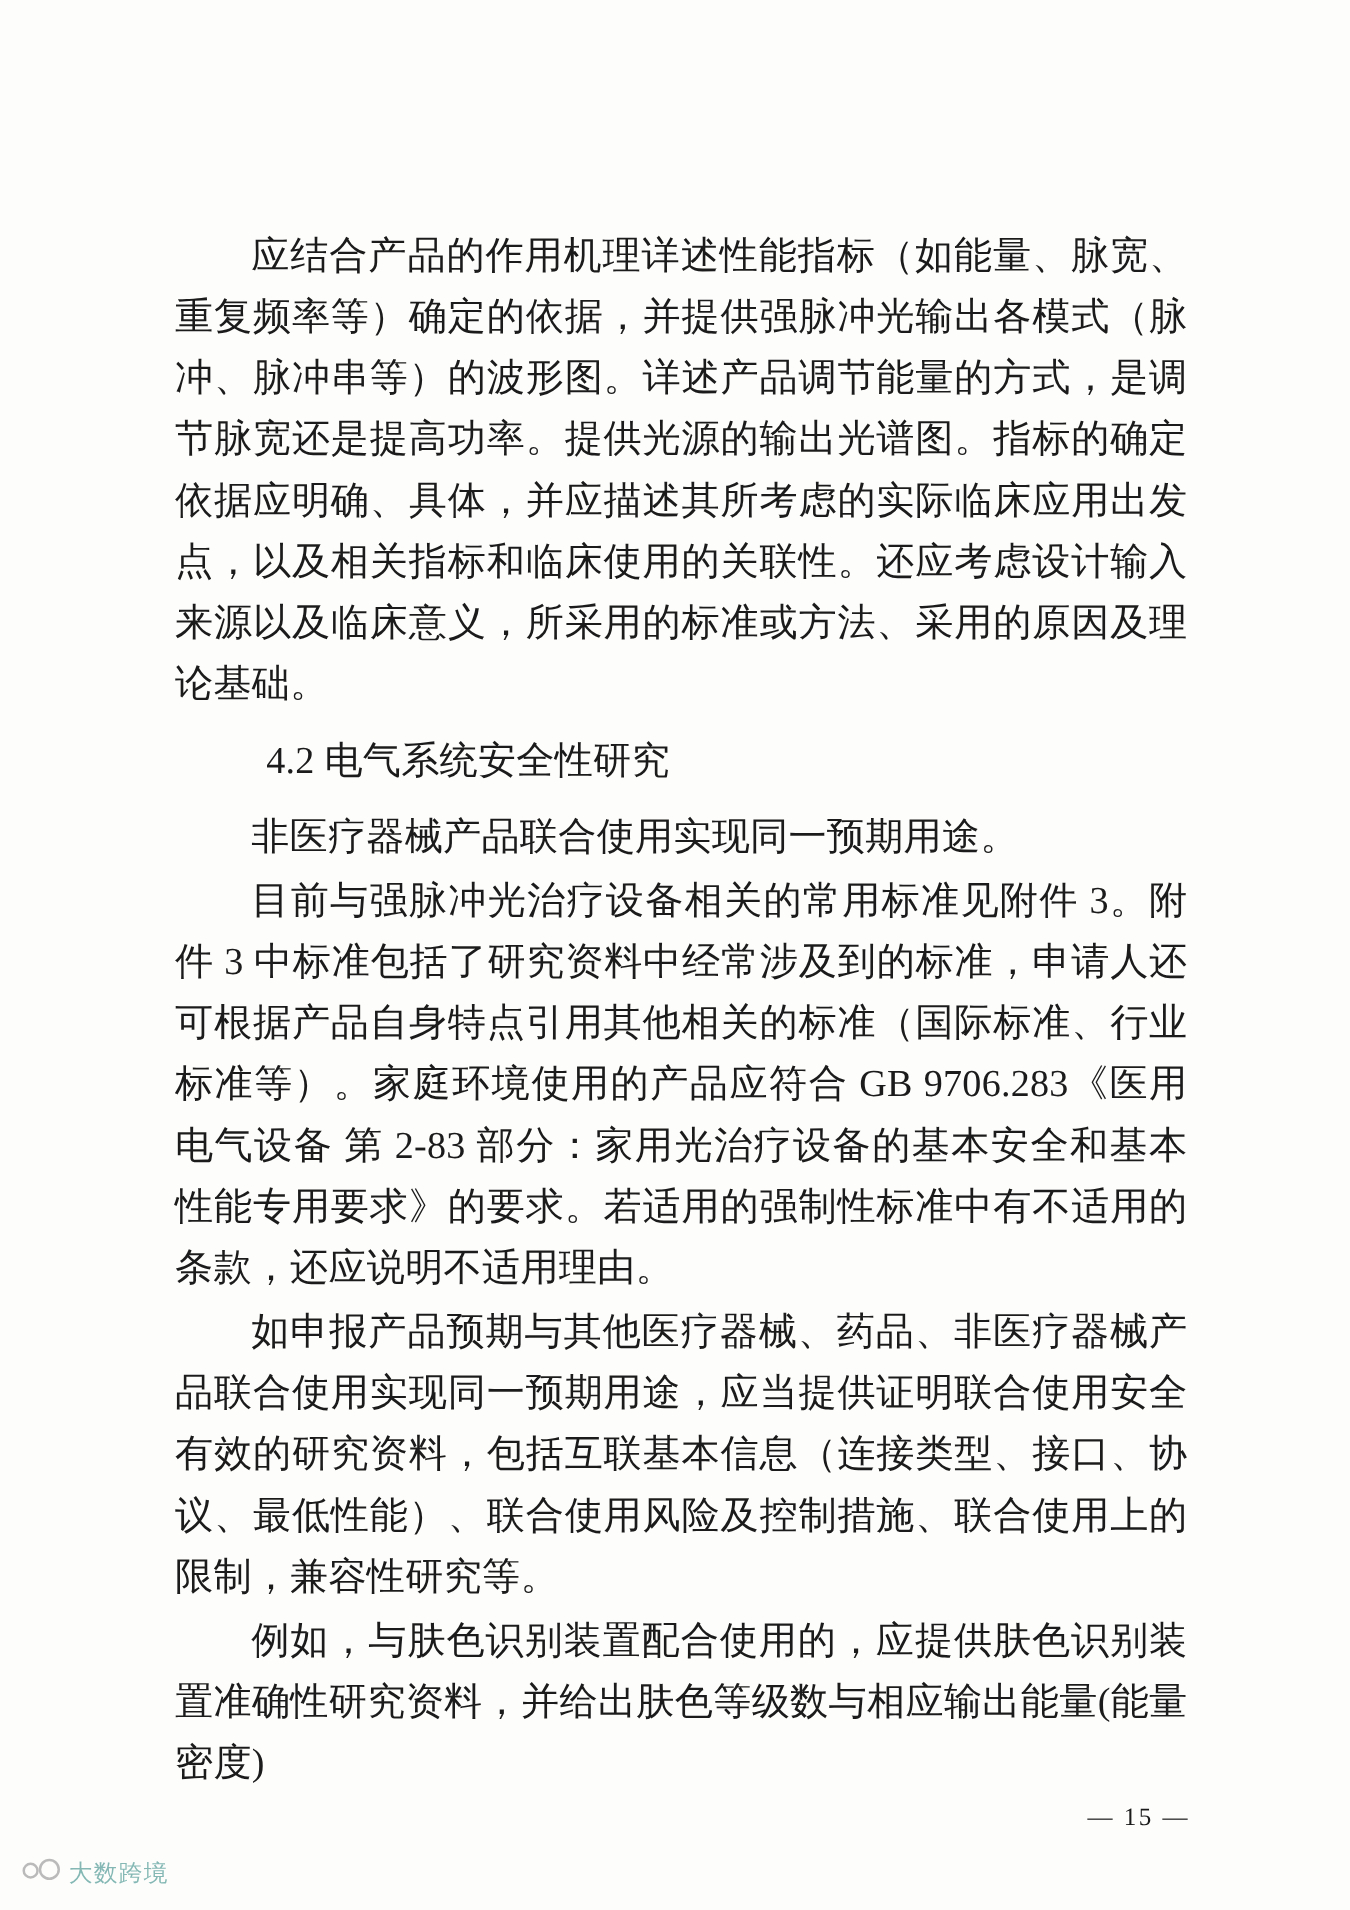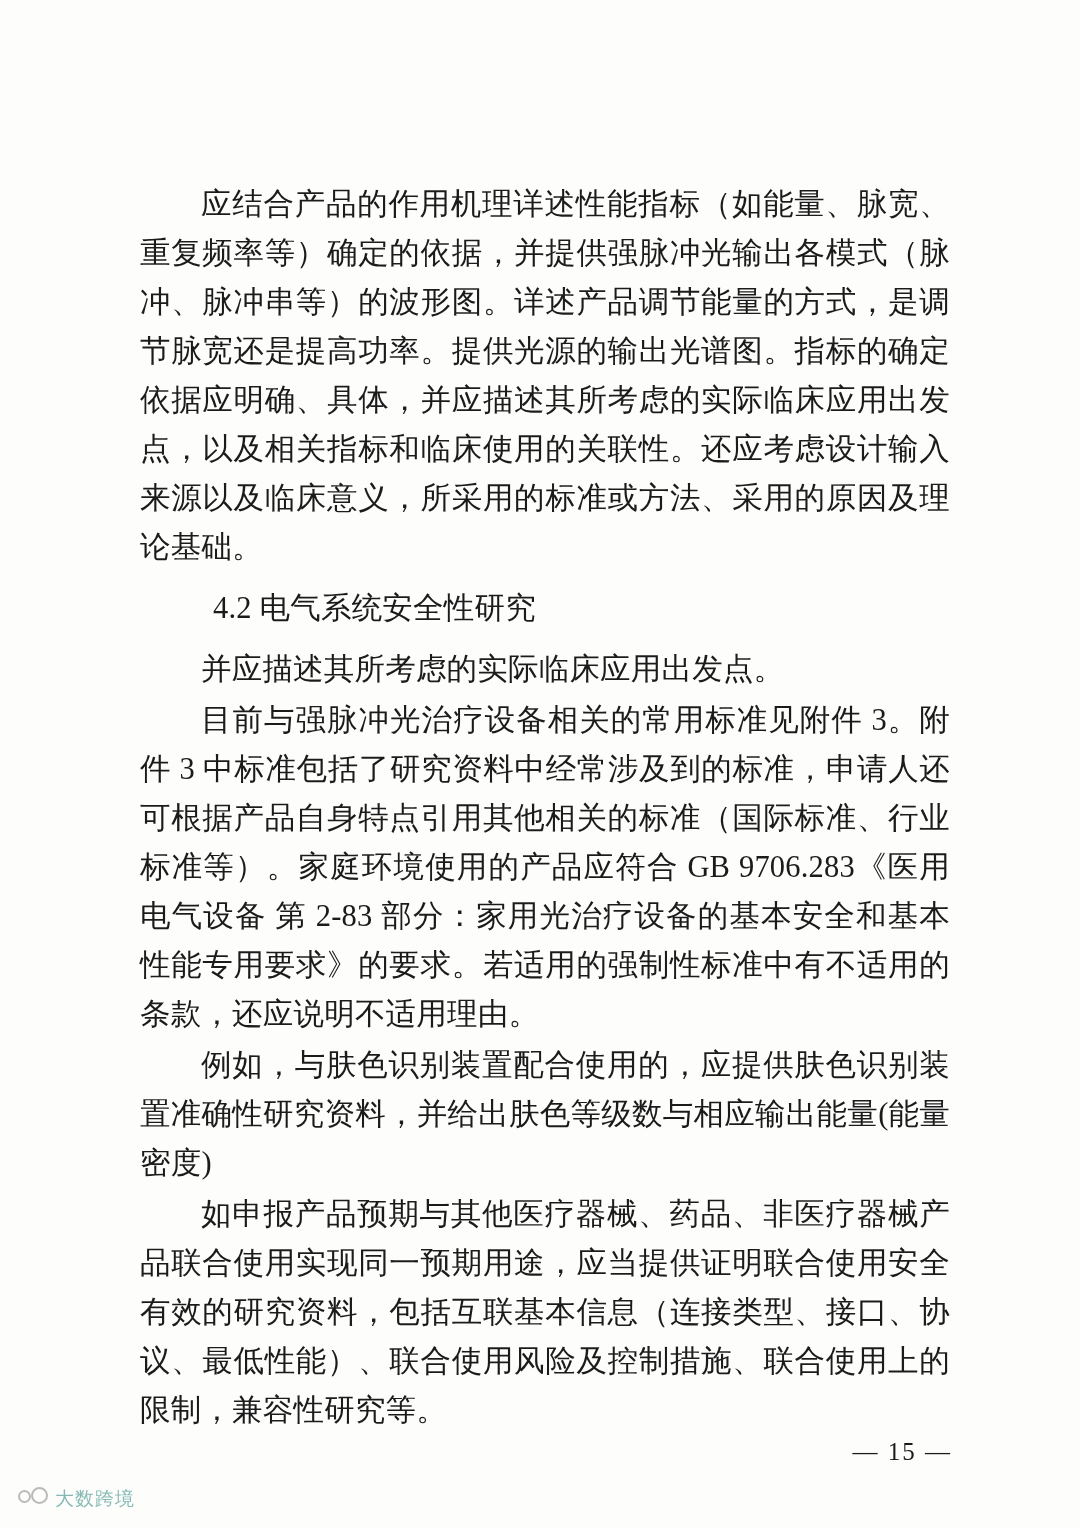--- a/index.html
+++ b/index.html
@@ -44,21 +44,21 @@
     margin: 12px;
     font-size: 30.5px;
     line-height: 49px;
     text-indent: 61px;
     letter-spacing: 0.2px;
   }
   .page-number {
     position: absolute;
     right: 128px;
     bottom: 62px;
-    font-size: 25px;
+    font-size: 20px;
     letter-spacing: 2px;
     color: #1b1b1b;
   }
   .watermark {
     position: absolute;
     left: 18px;
     bottom: 14px;
     display: flex;
     align-items: center;
     gap: 7px;
@@ -97,24 +97,24 @@
   }
 </style>
 </head>
 <body>
 
 <div class="page">
 
   <div class="content">
     <p class="para indent">应结合产品的作用机理详述性能指标（如能量、脉宽、重复频率等）确定的依据，并提供强脉冲光输出各模式（脉冲、脉冲串等）的波形图。详述产品调节能量的方式，是调节脉宽还是提高功率。提供光源的输出光谱图。指标的确定依据应明确、具体，并应描述其所考虑的实际临床应用出发点，以及相关指标和临床使用的关联性。还应考虑设计输入来源以及临床意义，所采用的标准或方法、采用的原因及理论基础。</p>
     <p class="heading">4.2 电气系统安全性研究</p>
-    <p class="para indent">并应描述其所考虑的实际临床应用出发点。</p>
+    <p class="para indent">非医疗器械产品联合使用实现同一预期用途。</p>
     <p class="para indent">目前与强脉冲光治疗设备相关的常用标准见附件 3。附件 3 中标准包括了研究资料中经常涉及到的标准，申请人还可根据产品自身特点引用其他相关的标准（国际标准、行业标准等）。家庭环境使用的产品应符合 GB 9706.283《医用电气设备 第 2-83 部分：家用光治疗设备的基本安全和基本性能专用要求》的要求。若适用的强制性标准中有不适用的条款，还应说明不适用理由。</p>
+    <p class="para indent">如申报产品预期与其他医疗器械、药品、非医疗器械产品联合使用实现同一预期用途，应当提供证明联合使用安全有效的研究资料，包括互联基本信息（连接类型、接口、协议、最低性能）、联合使用风险及控制措施、联合使用上的限制，兼容性研究等。</p>
     <p class="para indent">例如，与肤色识别装置配合使用的，应提供肤色识别装置准确性研究资料，并给出肤色等级数与相应输出能量(能量密度)</p>
-    <p class="para indent">如申报产品预期与其他医疗器械、药品、非医疗器械产品联合使用实现同一预期用途，应当提供证明联合使用安全有效的研究资料，包括互联基本信息（连接类型、接口、协议、最低性能）、联合使用风险及控制措施、联合使用上的限制，兼容性研究等。</p>
   </div>
 
   <div class="page-number">— 15 —</div>
 
   <div class="watermark">
     <span class="wm-logo">
       <span class="c1"></span>
       <span class="c2"></span>
     </span>
     <span class="wm-text">大数跨境</span>

